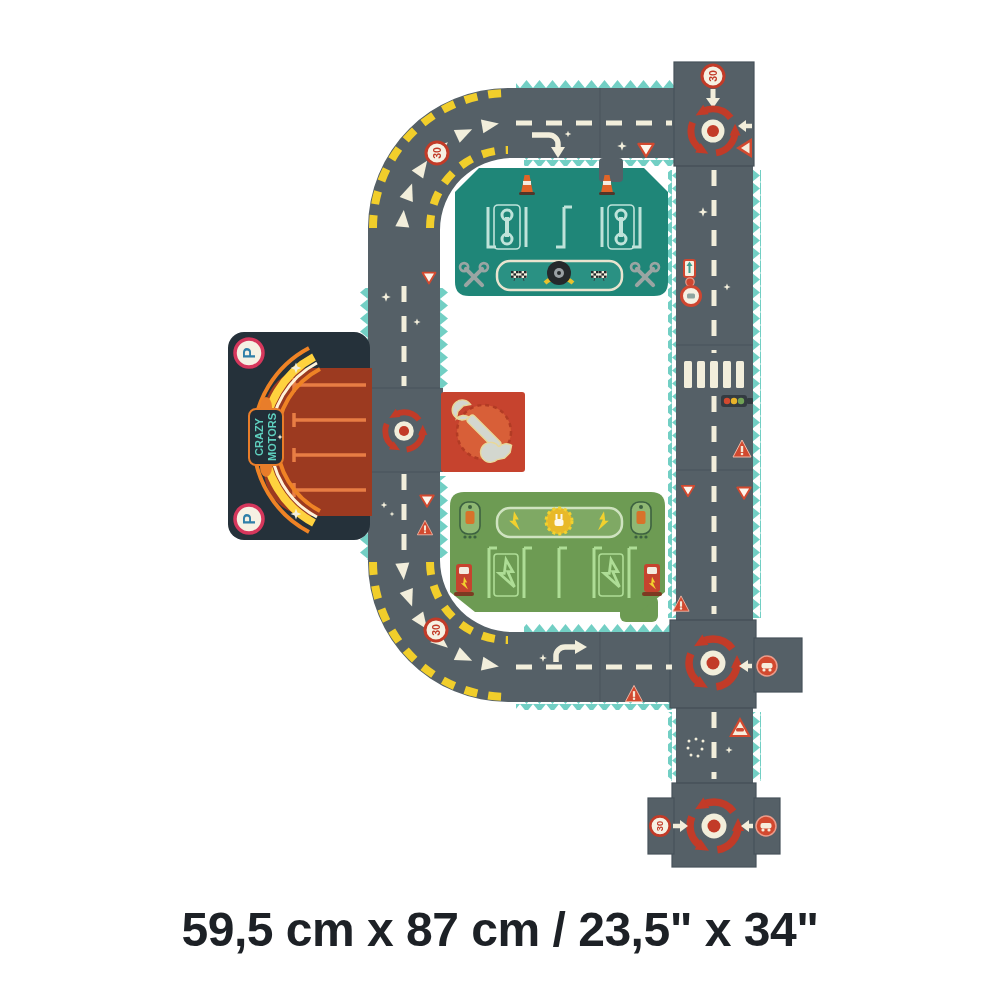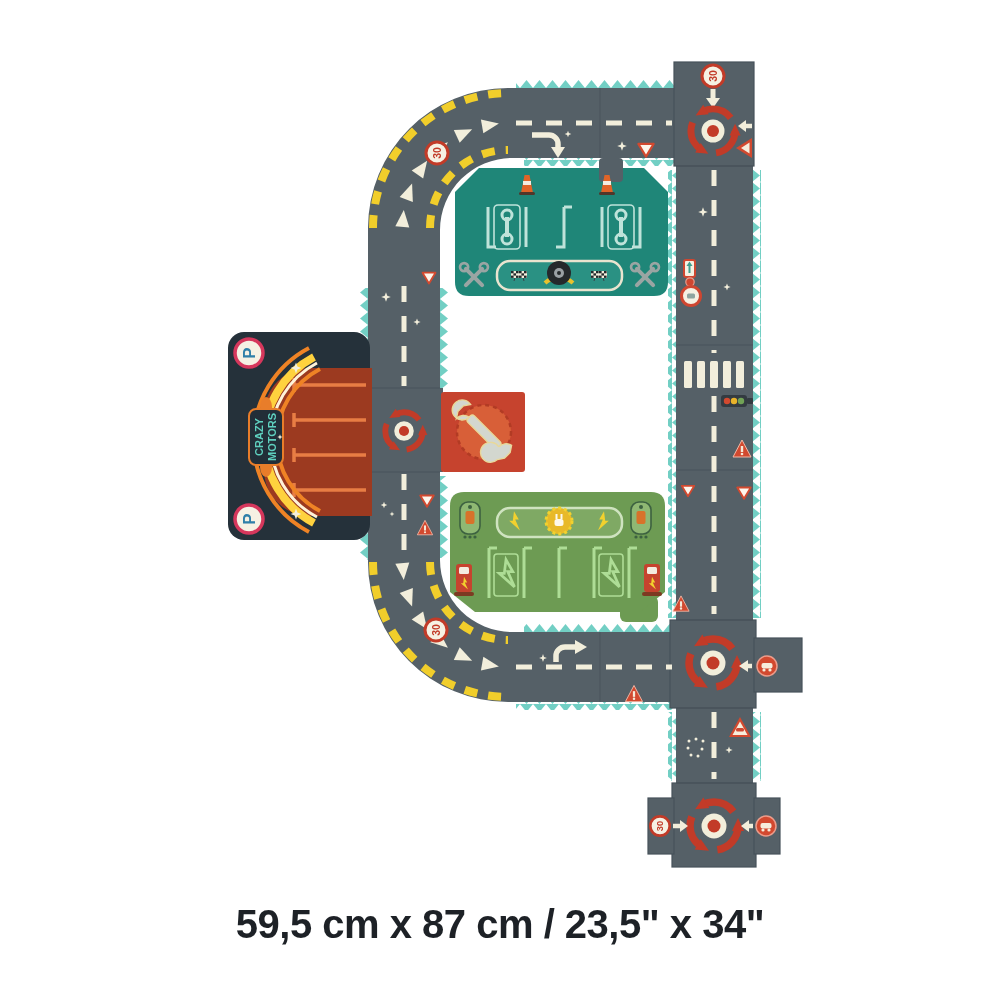--- a/index.html
+++ b/index.html
@@ -1,19 +1,19 @@
 <!DOCTYPE html>
 <html><head>
 <meta charset="utf-8">
 <style>
   html,body{margin:0;padding:0;background:#ffffff;}
   .stage{position:relative;width:1000px;height:1000px;background:#ffffff;overflow:hidden;
          font-family:"Liberation Sans",sans-serif;}
   .caption{position:absolute;left:0;right:0;top:902px;text-align:center;
-           font-size:40px;font-weight:bold;color:#1d2126;letter-spacing:-0.5px;
+           font-size:48px;font-weight:bold;color:#1d2126;letter-spacing:-0.5px;
            font-family:"Liberation Sans",sans-serif;}
   svg text{font-family:"Liberation Sans",sans-serif;font-weight:bold;}
 </style>
 </head>
 <body>
 
 <div class="stage">
 <svg viewBox="0 0 1000 1000" width="1000" height="1000">
   <defs>
     <pattern id="zzU" width="13" height="8" patternUnits="userSpaceOnUse">

